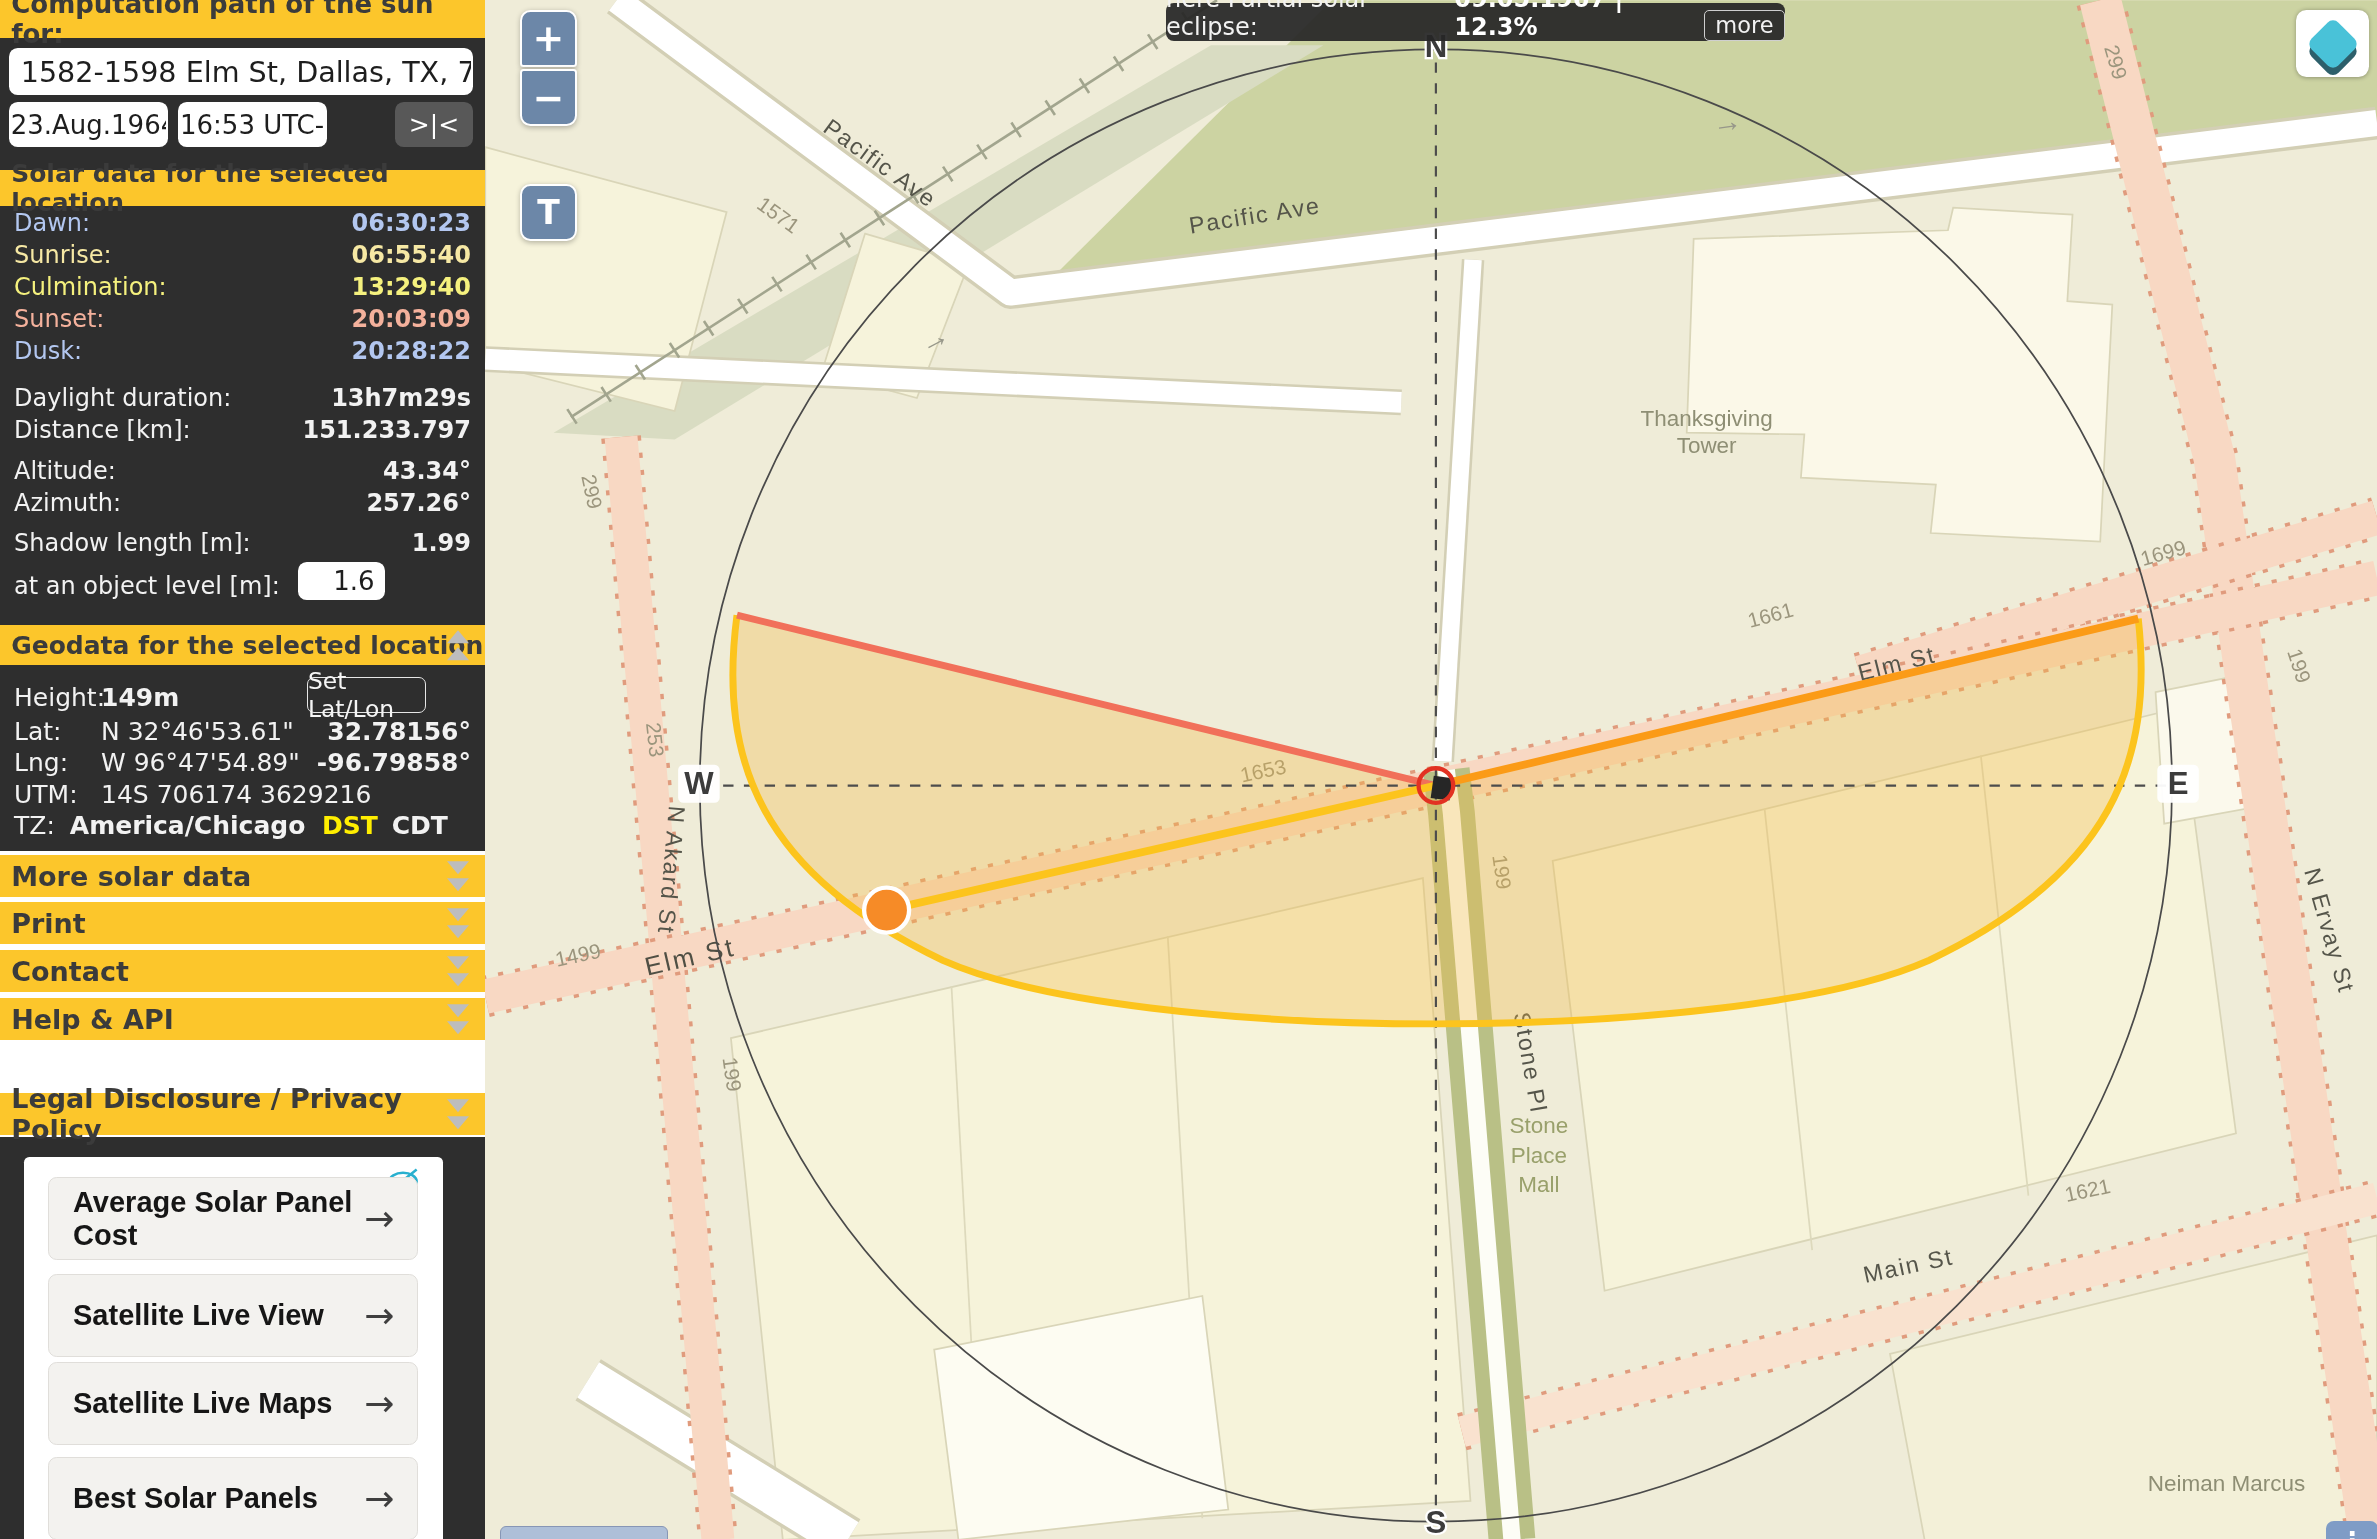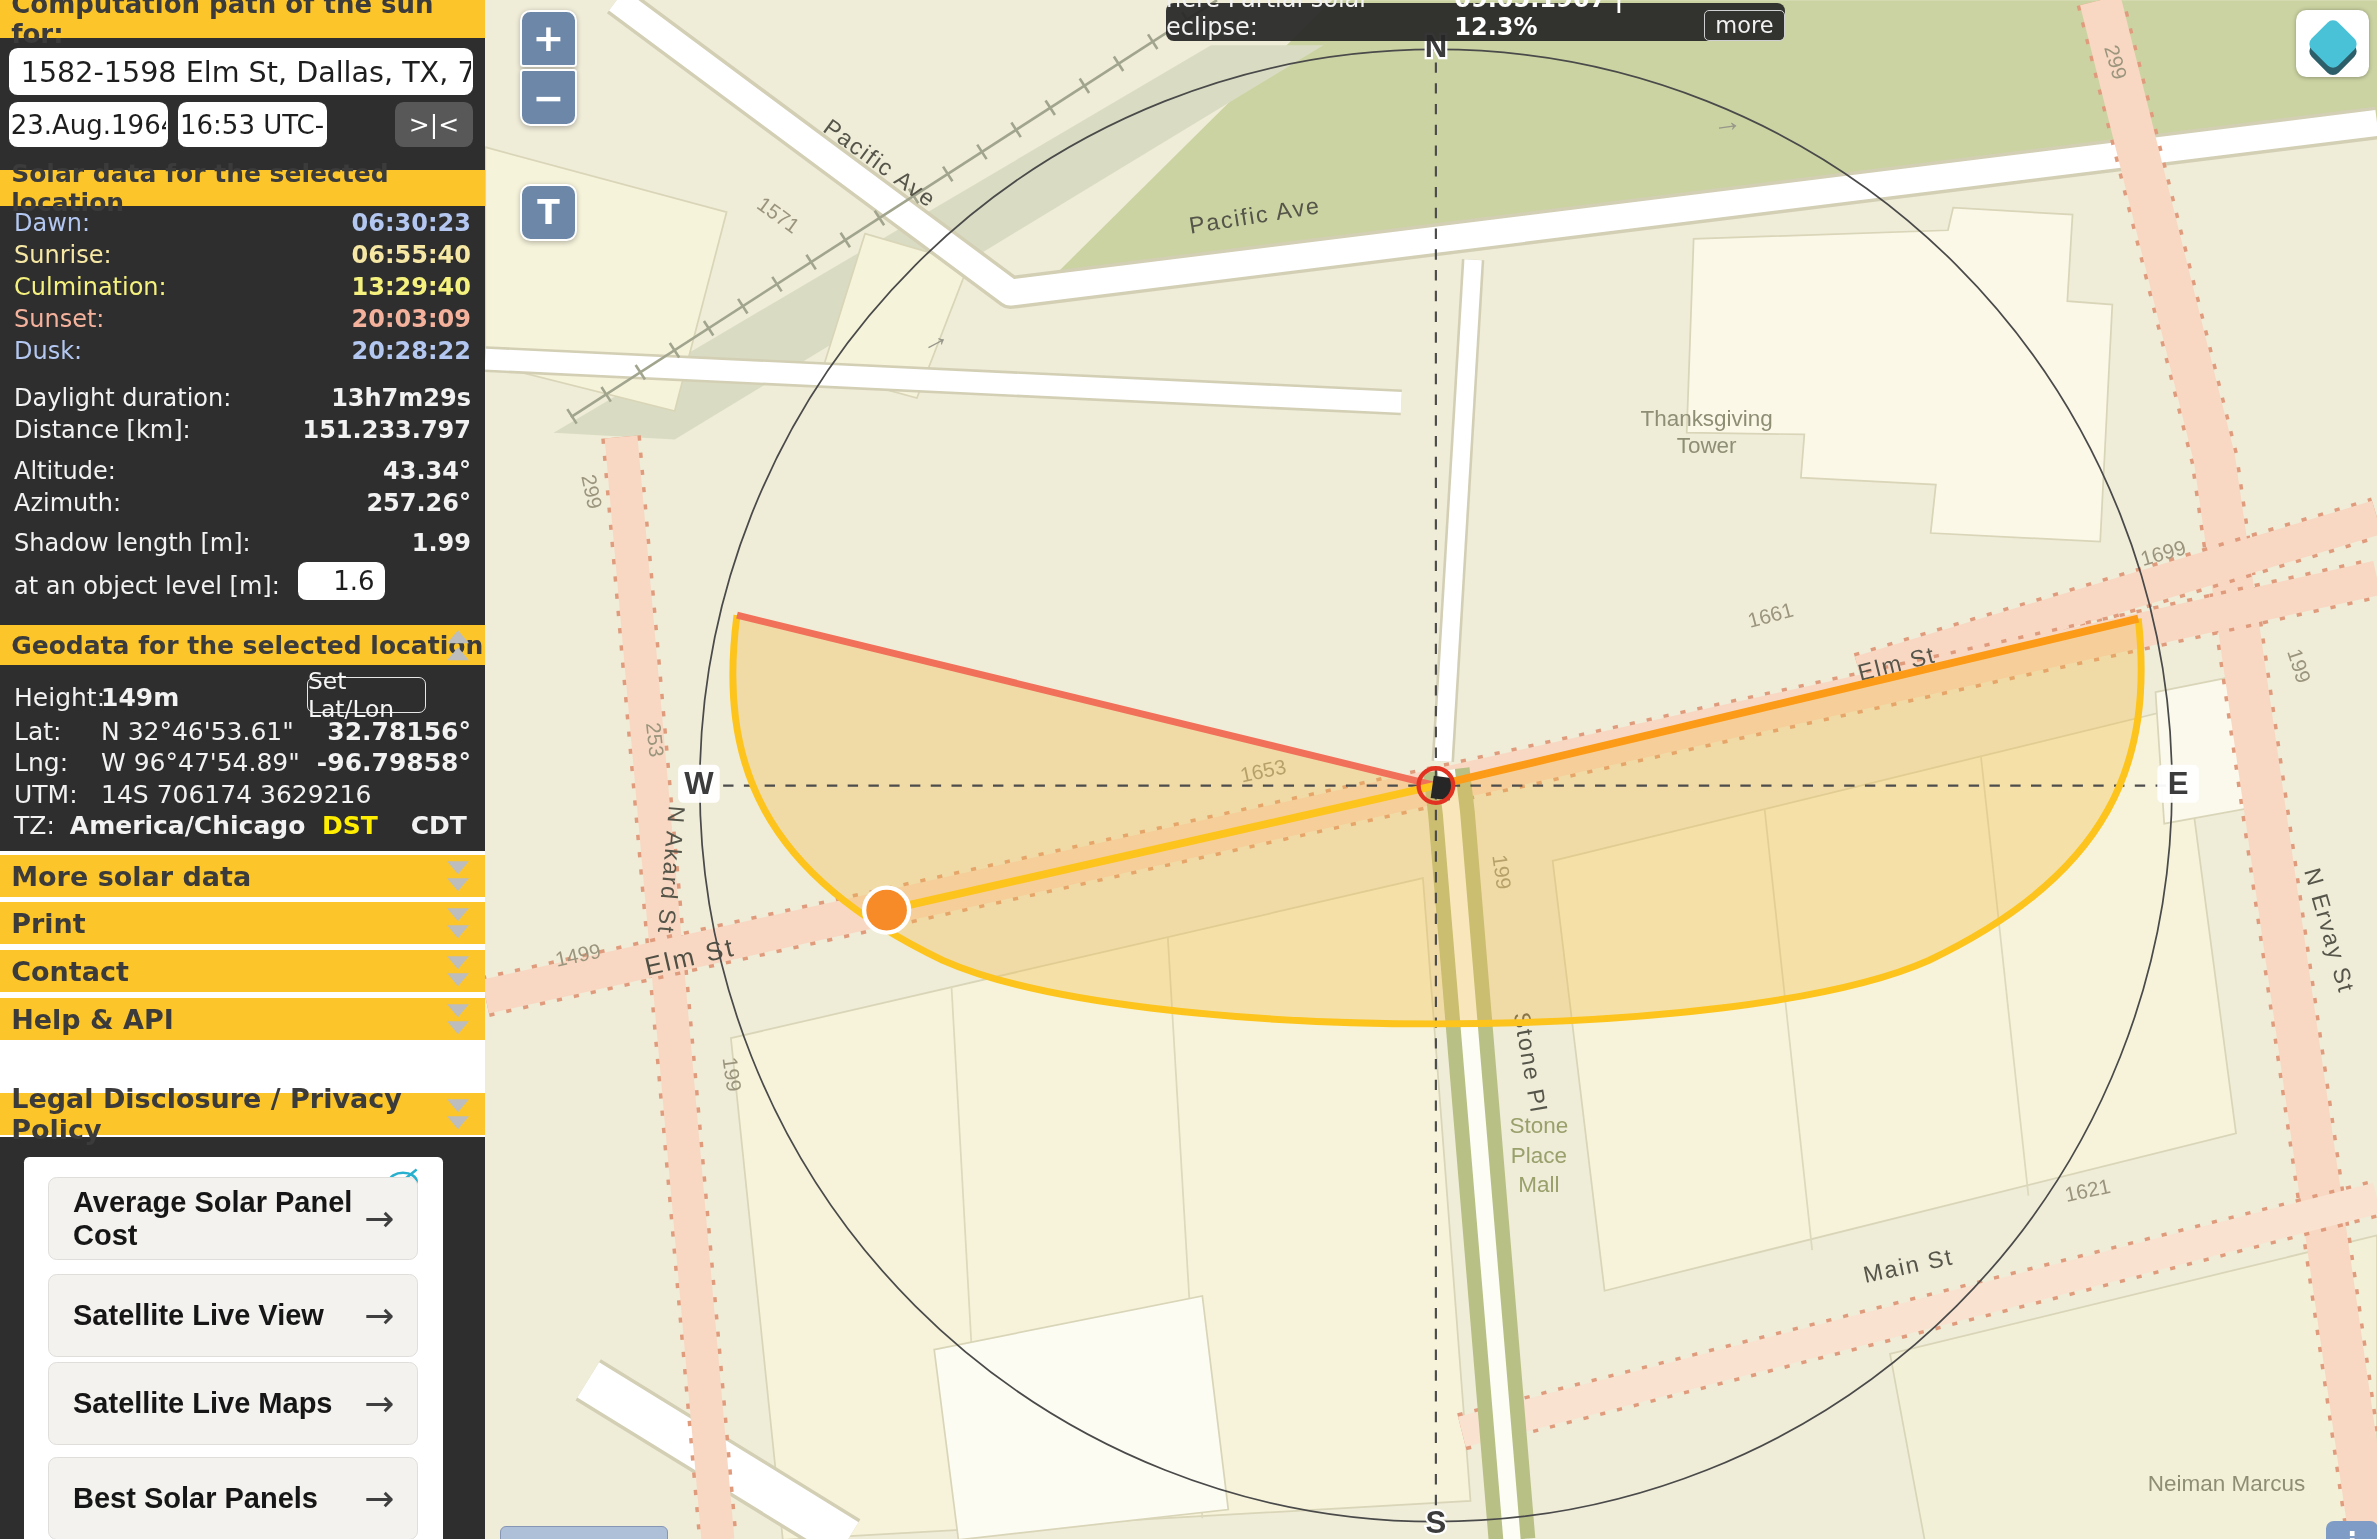--- a/index.html
+++ b/index.html
@@ -258,21 +258,21 @@
       <span>Lng:</span>
       <span style="position:absolute;left:87px;">W 96°47'54.89"</span>
       <span class="val">-96.79858°</span></div>
     <div class="row" style="top:780px;font-size:25px;">
       <span>UTM:</span>
       <span style="position:absolute;left:87px;">14S 706174 3629216</span></div>
     <div class="row" style="top:811px;font-size:25px;">
       <span>TZ:</span>
       <b style="margin-left:7px;">America/Chicago</b>
       <b style="margin-left:8.7px;color:#ffee00;">DST</b>
-      <b style="margin-left:25px;">CDT</b></div>
+      <b style="margin-left:6px;">CDT</b></div>
 
     <div id="accordion-bg"></div>
     <div class="ybar acc" style="top:855px;height:42px;">
       <span>More solar data</span>
       <span class="chev-stack">
           <span class="chev down"></span>
           <span class="chev down"></span>
         </span>
       </div>
     <div class="ybar acc" style="top:902px;height:42px;">

